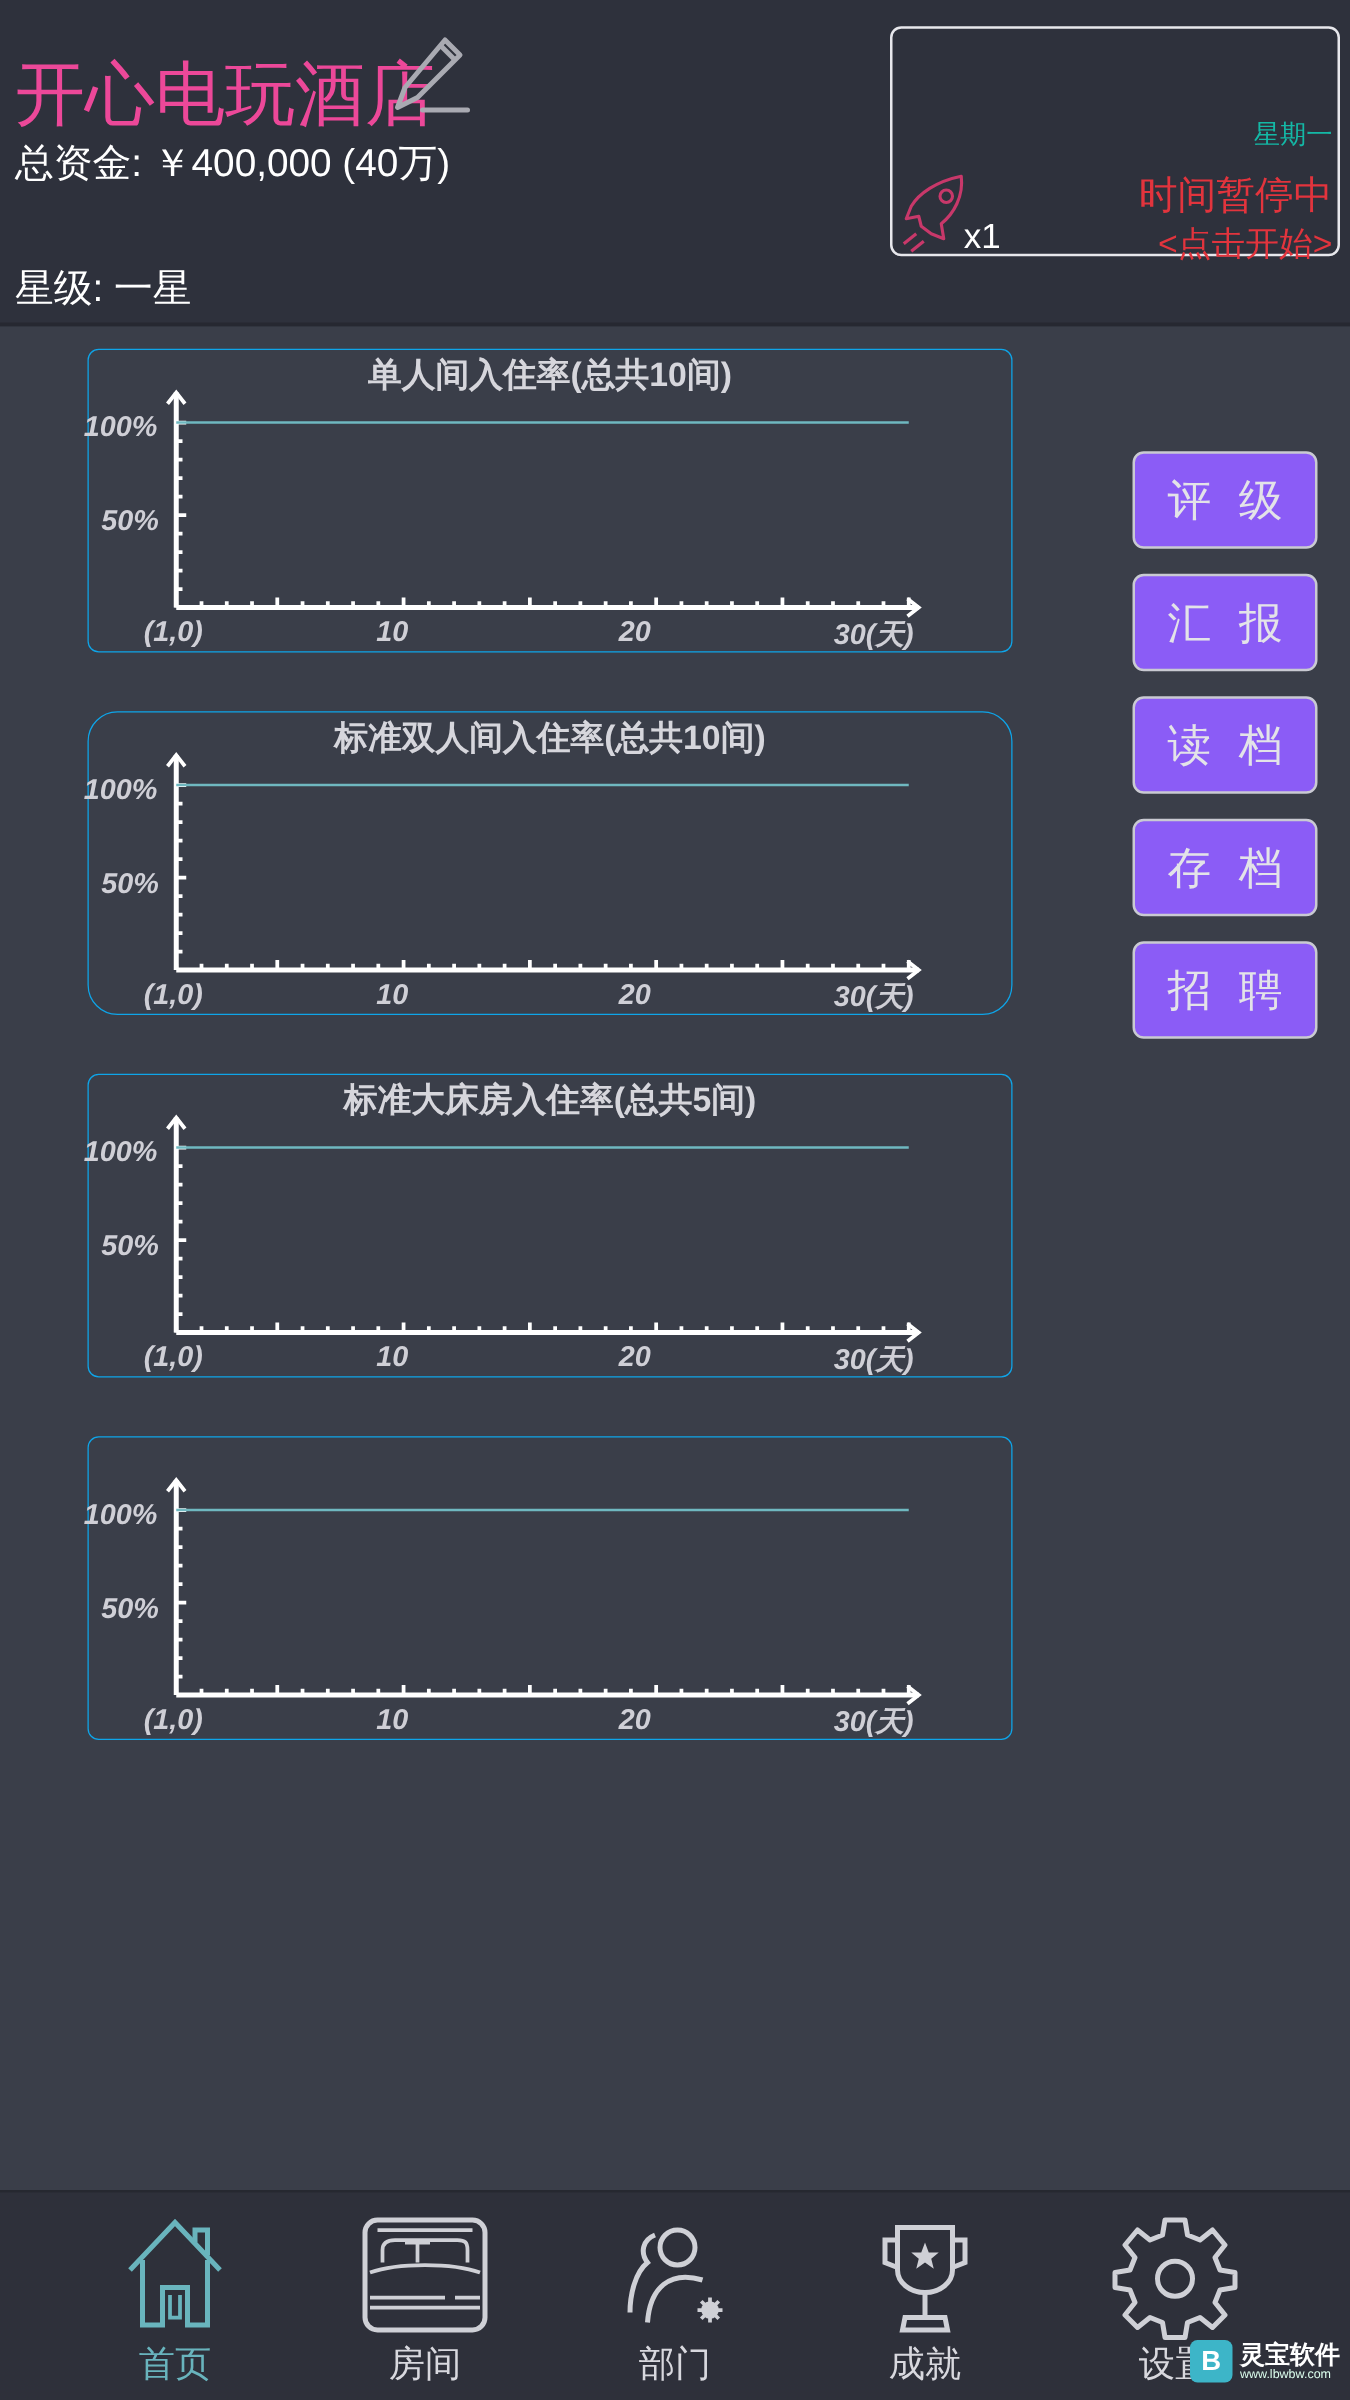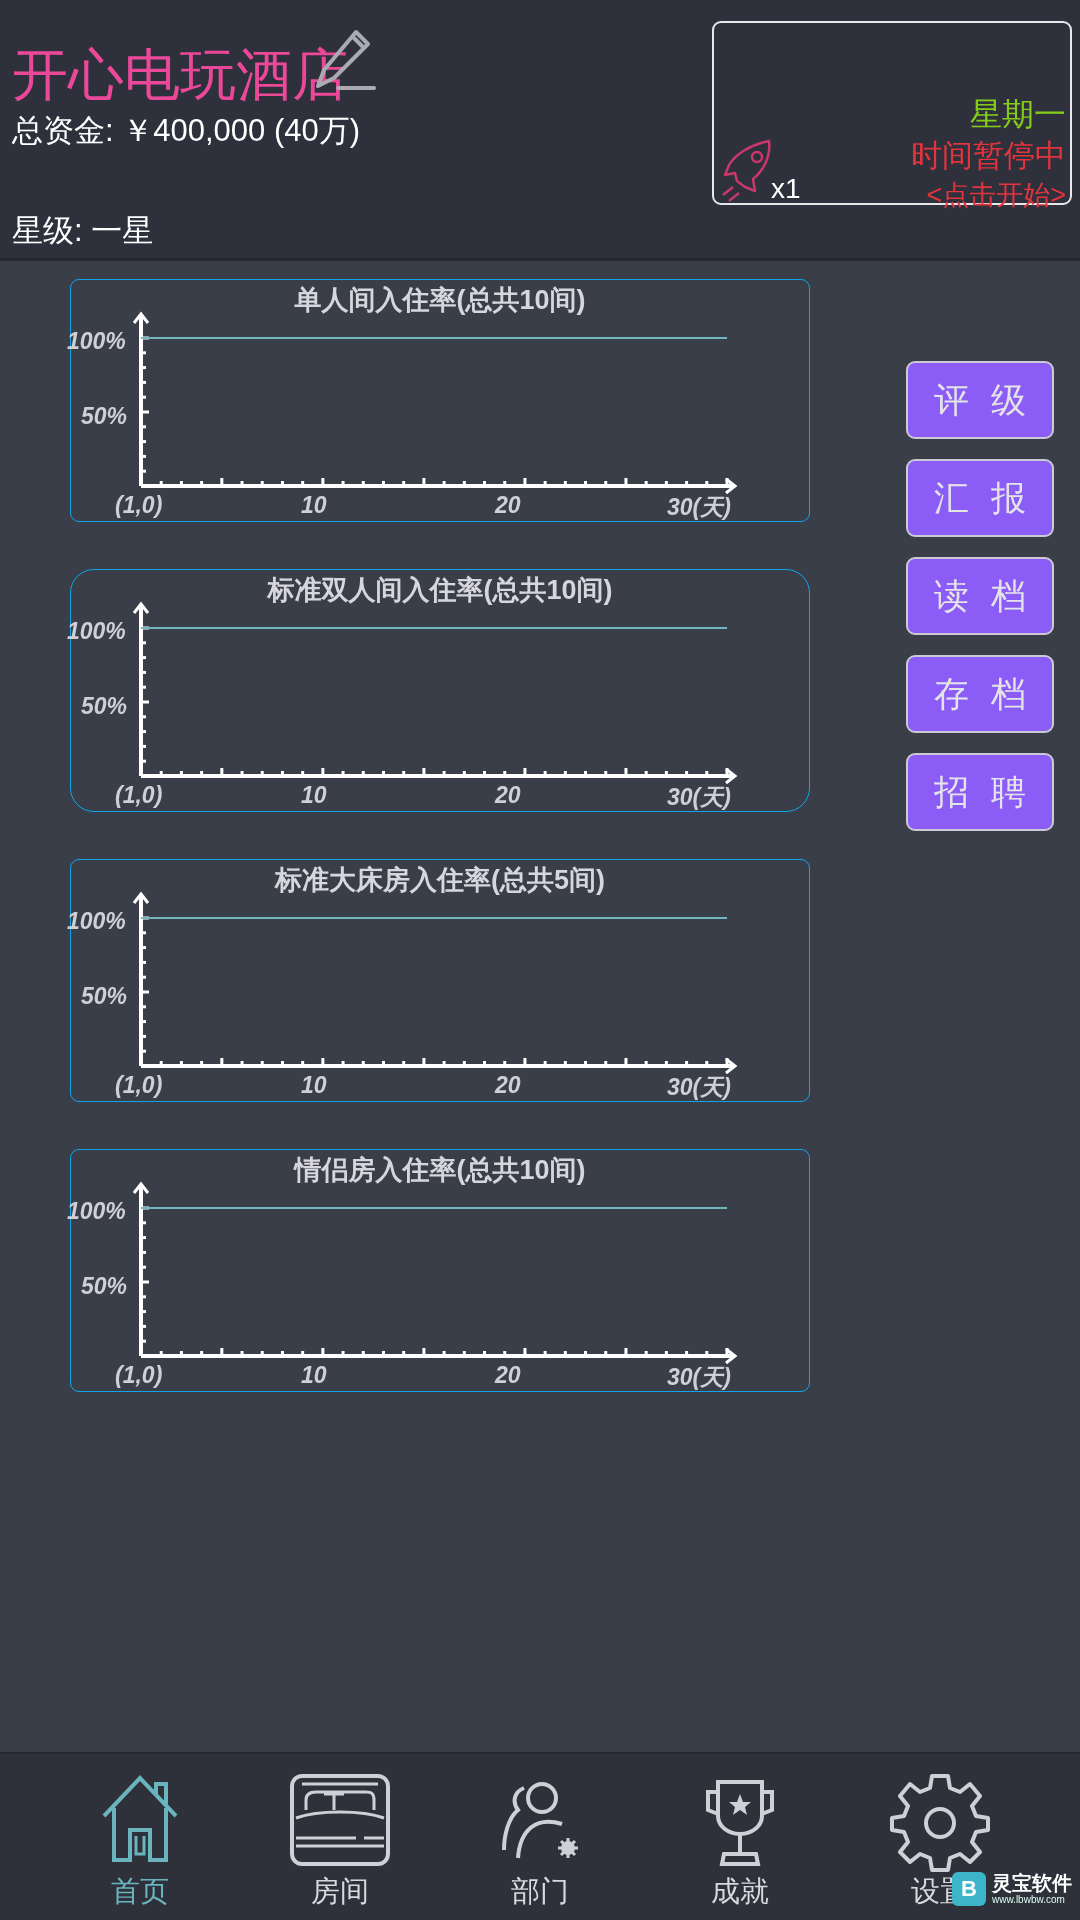--- a/index.html
+++ b/index.html
@@ -15,21 +15,21 @@
   .edit-icon { position:absolute; left:312px; top:26px; width:70px; height:70px; cursor:pointer; }
   .stat { position:absolute; left:12px; font-size:31px; color:#fff; }
   .stat.funds { top:110px; }
   .stat.fame { top:160px; }
   .stat.star { top:210px; }
   .time-box {
     position:absolute; left:712px; top:21px; width:360px; height:184px;
     border:2px solid #e7e7ec; border-radius:9px; box-sizing:border-box; cursor:pointer;
   }
   .time-box .date { position:absolute; right:4px; top:18px; font-size:31px; color:#e2343d; white-space:nowrap; }
-  .time-box .weekday { position:absolute; right:4px; top:70px; font-size:32px; color:#84cc16; }
+  .time-box .weekday { position:absolute; right:4px; top:70px; font-size:21px; color:#14b8a6; }
   .time-box .paused { position:absolute; right:4px; top:112px; font-size:31px; color:#e2343d; }
   .time-box .start { position:absolute; right:4px; top:154px; font-size:27px; color:#e2343d; }
   .time-box .rocket { position:absolute; left:5px; top:114px; width:68px; height:66px; }
   .time-box .speed { position:absolute; left:57px; top:150px; font-size:28px; color:#fff; }
 
   .chart-card {
     position:absolute; left:70px; width:740px; height:243px;
     border:1px solid #0ea5e9; border-radius:9px; box-sizing:border-box;font-weight:bold;
   }
   .chart-title { position:absolute; left:0; right:0; top:2px; text-align:center; font-size:27px; color:#d6d6dc; }
@@ -304,21 +304,20 @@
         <line x1="70" y1="146.8" x2="75" y2="146.8" stroke="#fff" stroke-width="3"></line>
         <line x1="70" y1="132" x2="78" y2="132" stroke="#fff" stroke-width="3"></line>
         <line x1="70" y1="117.2" x2="75" y2="117.2" stroke="#fff" stroke-width="3"></line>
         <line x1="70" y1="102.4" x2="75" y2="102.4" stroke="#fff" stroke-width="3"></line>
         <line x1="70" y1="87.6" x2="75" y2="87.6" stroke="#fff" stroke-width="3"></line>
         <line x1="70" y1="72.79999999999998" x2="75" y2="72.79999999999998" stroke="#fff" stroke-width="3"></line>
         <line x1="70" y1="58" x2="78" y2="58" stroke="#fff" stroke-width="3"></line>
         <polyline points="70,58 656,58" fill="none" stroke="#6fb8c0" stroke-width="2"></polyline>
       </g>
   </svg>
-  <div class="chart-title">情侣房入住率(总共10间)</div>
   <div class="tick-label" style="left:-4px;top:48px;">100%</div>
   <div class="tick-label" style="left:10px;top:123px;">50%</div>
   <div class="tick-label" style="left:44px;top:212px;">(1,0)</div>
   <div class="tick-label" style="left:230px;top:212px;">10</div>
   <div class="tick-label" style="left:424px;top:212px;">20</div>
   <div class="tick-label" style="left:596px;top:212px;">30(天)</div>
 </div>
 
 <div class="side-btn" style="top:361px;">评级</div>
 <div class="side-btn" style="top:459px;">汇报</div>

